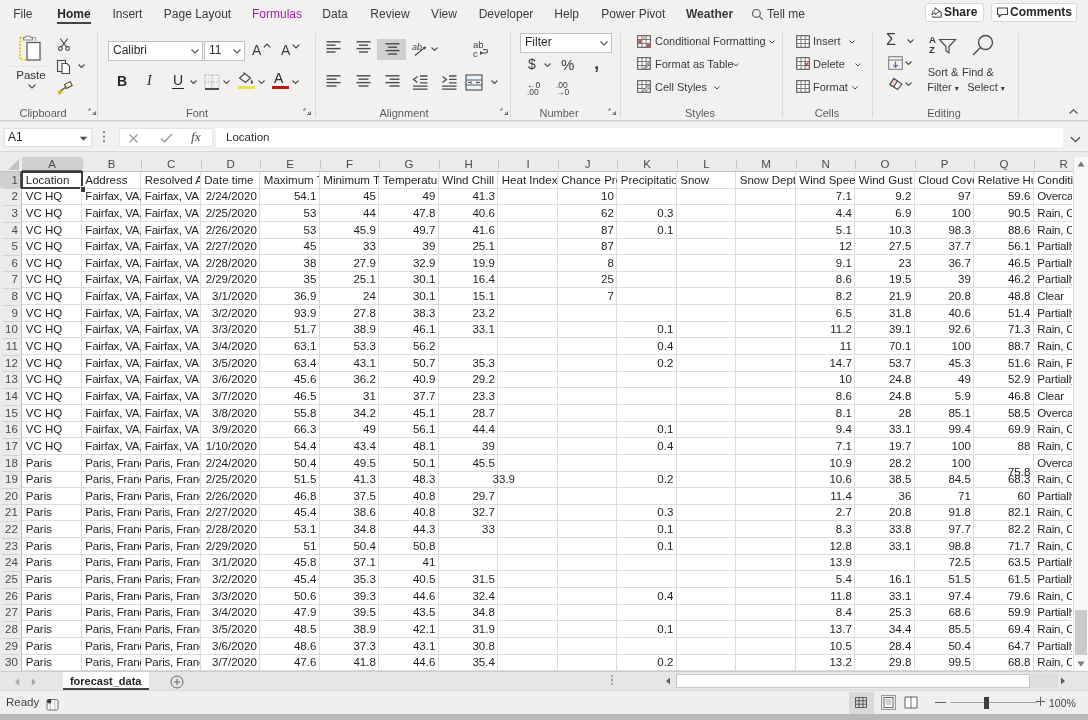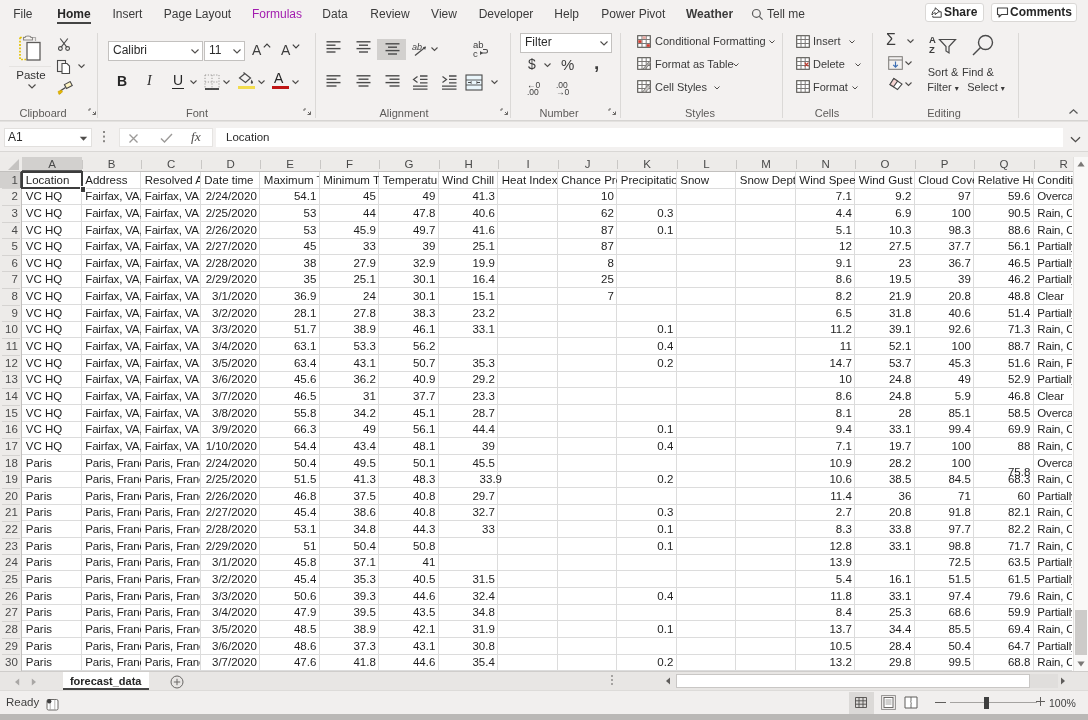--- a/index.html
+++ b/index.html
@@ -553,21 +553,21 @@
 <div class="ab ct num" style="left:558.8px;top:288.1px;width:55.0px">7</div>
 <div class="ab ct num" style="left:796.8px;top:288.1px;width:55.0px">8.2</div>
 <div class="ab ct num" style="left:856.3px;top:288.1px;width:55.0px">21.9</div>
 <div class="ab ct num" style="left:915.8px;top:288.1px;width:55.0px">20.8</div>
 <div class="ab ct num" style="left:975.3px;top:288.1px;width:55.0px">48.8</div>
 <div class="ab ct sq" style="left:1037.3px;top:288.1px;width:35.2px">Clear</div>
 <div class="ab ct" style="left:25.8px;top:304.7px;width:55.5px">VC HQ</div>
 <div class="ab ct sq" style="left:85.3px;top:304.7px;width:55.5px">Fairfax, VA,</div>
 <div class="ab ct sq" style="left:144.8px;top:304.7px;width:55.5px">Fairfax, VA,</div>
 <div class="ab ct num" style="left:201.8px;top:304.7px;width:55.0px">3/2/2020</div>
-<div class="ab ct num" style="left:261.3px;top:304.7px;width:55.0px">28.1</div>
+<div class="ab ct num" style="left:261.3px;top:304.7px;width:55.0px">93.9</div>
 <div class="ab ct num" style="left:320.8px;top:304.7px;width:55.0px">27.8</div>
 <div class="ab ct num" style="left:380.3px;top:304.7px;width:55.0px">38.3</div>
 <div class="ab ct num" style="left:439.8px;top:304.7px;width:55.0px">23.2</div>
 <div class="ab ct num" style="left:796.8px;top:304.7px;width:55.0px">6.5</div>
 <div class="ab ct num" style="left:856.3px;top:304.7px;width:55.0px">31.8</div>
 <div class="ab ct num" style="left:915.8px;top:304.7px;width:55.0px">40.6</div>
 <div class="ab ct num" style="left:975.3px;top:304.7px;width:55.0px">51.4</div>
 <div class="ab ct sq" style="left:1037.3px;top:304.7px;width:35.2px">Partially cloudy</div>
 <div class="ab ct" style="left:25.8px;top:321.4px;width:55.5px">VC HQ</div>
 <div class="ab ct sq" style="left:85.3px;top:321.4px;width:55.5px">Fairfax, VA,</div>
@@ -585,21 +585,21 @@
 <div class="ab ct sq" style="left:1037.3px;top:321.4px;width:35.2px">Rain, Overcast</div>
 <div class="ab ct" style="left:25.8px;top:338.0px;width:55.5px">VC HQ</div>
 <div class="ab ct sq" style="left:85.3px;top:338.0px;width:55.5px">Fairfax, VA,</div>
 <div class="ab ct sq" style="left:144.8px;top:338.0px;width:55.5px">Fairfax, VA,</div>
 <div class="ab ct num" style="left:201.8px;top:338.0px;width:55.0px">3/4/2020</div>
 <div class="ab ct num" style="left:261.3px;top:338.0px;width:55.0px">63.1</div>
 <div class="ab ct num" style="left:320.8px;top:338.0px;width:55.0px">53.3</div>
 <div class="ab ct num" style="left:380.3px;top:338.0px;width:55.0px">56.2</div>
 <div class="ab ct num" style="left:618.3px;top:338.0px;width:55.0px">0.4</div>
 <div class="ab ct num" style="left:796.8px;top:338.0px;width:55.0px">11</div>
-<div class="ab ct num" style="left:856.3px;top:338.0px;width:55.0px">52.1</div>
+<div class="ab ct num" style="left:856.3px;top:338.0px;width:55.0px">70.1</div>
 <div class="ab ct num" style="left:915.8px;top:338.0px;width:55.0px">100</div>
 <div class="ab ct num" style="left:975.3px;top:338.0px;width:55.0px">88.7</div>
 <div class="ab ct sq" style="left:1037.3px;top:338.0px;width:35.2px">Rain, Overcast</div>
 <div class="ab ct" style="left:25.8px;top:354.6px;width:55.5px">VC HQ</div>
 <div class="ab ct sq" style="left:85.3px;top:354.6px;width:55.5px">Fairfax, VA,</div>
 <div class="ab ct sq" style="left:144.8px;top:354.6px;width:55.5px">Fairfax, VA,</div>
 <div class="ab ct num" style="left:201.8px;top:354.6px;width:55.0px">3/5/2020</div>
 <div class="ab ct num" style="left:261.3px;top:354.6px;width:55.0px">63.4</div>
 <div class="ab ct num" style="left:320.8px;top:354.6px;width:55.0px">43.1</div>
 <div class="ab ct num" style="left:380.3px;top:354.6px;width:55.0px">50.7</div>
@@ -690,21 +690,21 @@
 <div class="ab ct num" style="left:915.8px;top:454.5px;width:55.0px">100</div>
 <div class="ab ct num" style="left:975.3px;top:464px;width:55.0px">75.8</div>
 <div class="ab ct sq" style="left:1037.3px;top:454.5px;width:35.2px">Overcast</div>
 <div class="ab ct" style="left:25.8px;top:471.1px;width:55.5px">Paris</div>
 <div class="ab ct sq" style="left:85.3px;top:471.1px;width:55.5px">Paris, France</div>
 <div class="ab ct sq" style="left:144.8px;top:471.1px;width:55.5px">Paris, France</div>
 <div class="ab ct num" style="left:201.8px;top:471.1px;width:55.0px">2/25/2020</div>
 <div class="ab ct num" style="left:261.3px;top:471.1px;width:55.0px">51.5</div>
 <div class="ab ct num" style="left:320.8px;top:471.1px;width:55.0px">41.3</div>
 <div class="ab ct num" style="left:380.3px;top:471.1px;width:55.0px">48.3</div>
-<div class="ab ct num" style="left:447px;top:471.1px;width:55.0px">33.9</div>
+<div class="ab ct num" style="left:460px;top:471.1px;width:55.0px">33.9</div>
 <div class="ab ct num" style="left:618.3px;top:471.1px;width:55.0px">0.2</div>
 <div class="ab ct num" style="left:796.8px;top:471.1px;width:55.0px">10.6</div>
 <div class="ab ct num" style="left:856.3px;top:471.1px;width:55.0px">38.5</div>
 <div class="ab ct num" style="left:915.8px;top:471.1px;width:55.0px">84.5</div>
 <div class="ab ct num" style="left:975.3px;top:471.1px;width:55.0px">68.3</div>
 <div class="ab ct sq" style="left:1037.3px;top:471.1px;width:35.2px">Rain, Overcast</div>
 <div class="ab ct" style="left:25.8px;top:487.8px;width:55.5px">Paris</div>
 <div class="ab ct sq" style="left:85.3px;top:487.8px;width:55.5px">Paris, France</div>
 <div class="ab ct sq" style="left:144.8px;top:487.8px;width:55.5px">Paris, France</div>
 <div class="ab ct num" style="left:201.8px;top:487.8px;width:55.0px">2/26/2020</div>

